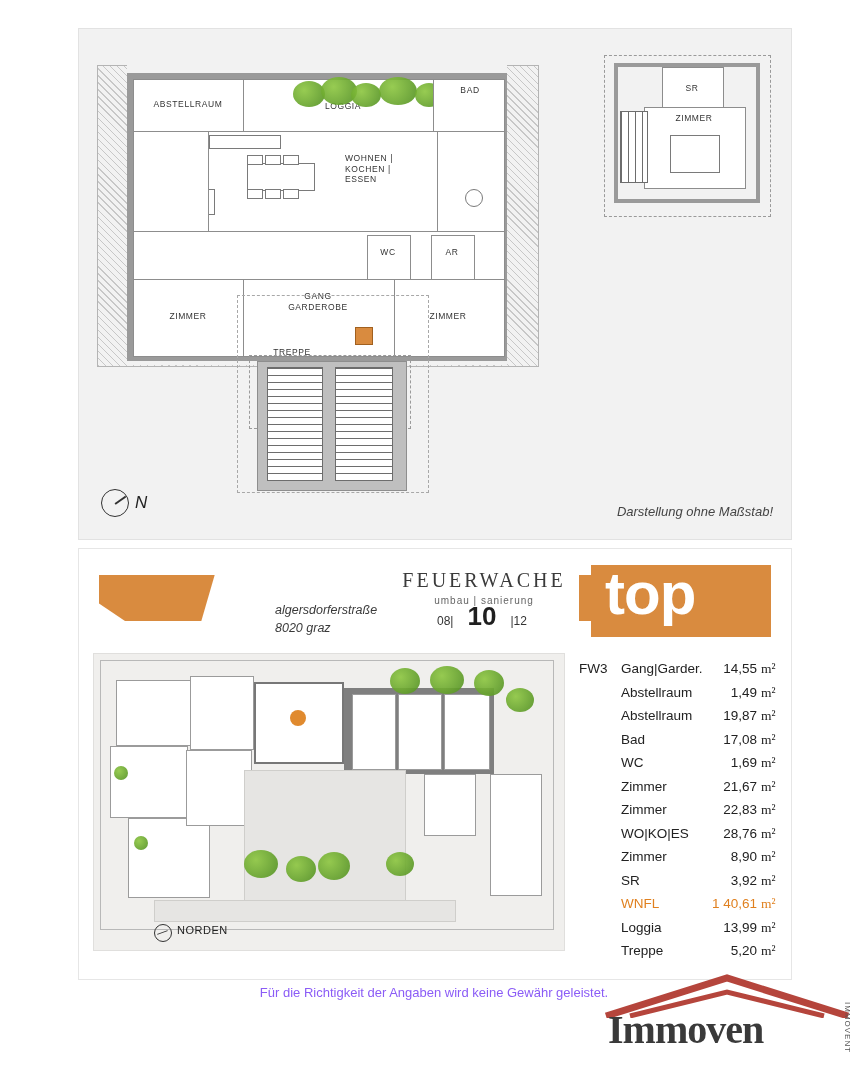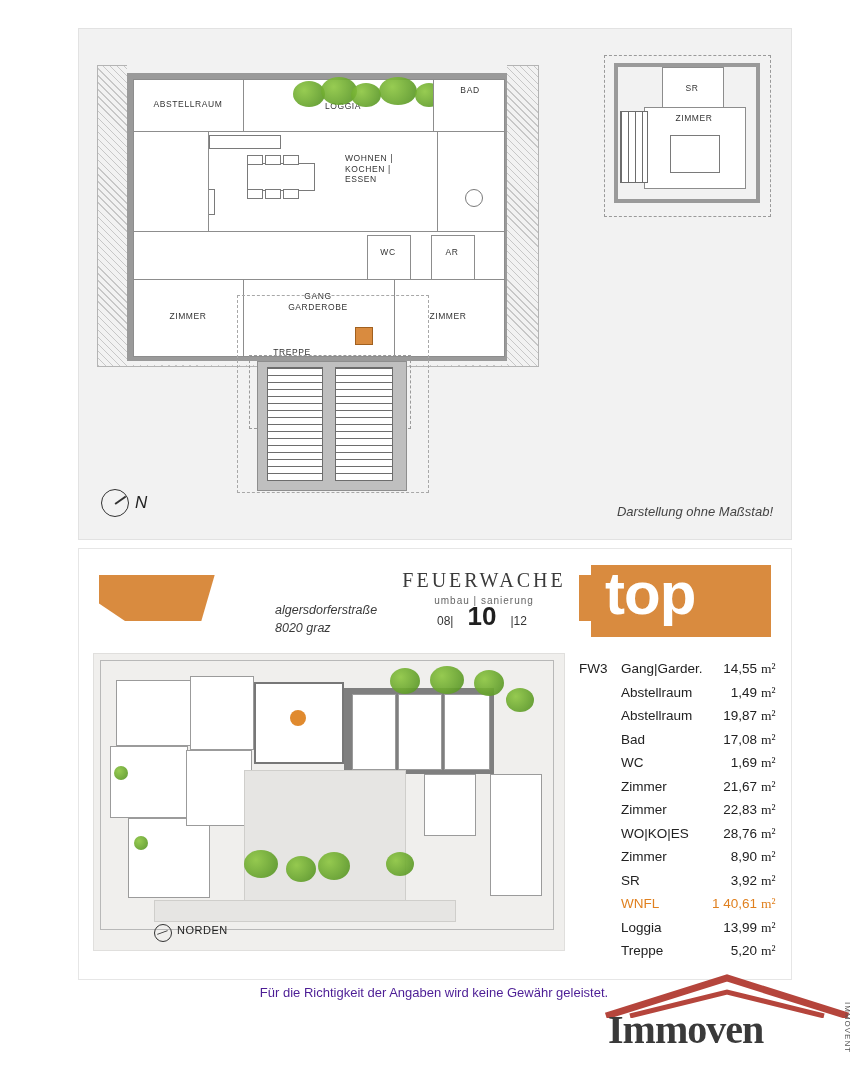--- a/index.html
+++ b/index.html
@@ -149,21 +149,21 @@
   }
   .arow .code{width:42px;flex:0 0 42px;}
   .arow .name{flex:1 1 auto;}
   .arow .val{width:52px;text-align:right;padding-right:4px;}
   .arow .unit{width:24px;text-align:left;font-family:Liberation Serif, serif;}
   .arow.hl{color:#e0801f;}
 
   
   .disclaimer{
     position:absolute;left:0;top:985px;width:868px;text-align:center;
-    font-size:13px;color:#4c1d95;
+    font-size:13px;color:#8b5cf6;
   }
   .logo{
     position:absolute;right:16px;bottom:14px;width:250px;height:92px;
   }
   .logo .roof{
     position:absolute;left:0;top:0;width:250px;height:44px;
   }
   .logo .word{
     position:absolute;left:6px;top:32px;font-size:40px;font-weight:bold;color:#3a3a3a;
     letter-spacing:-1px;font-family:"Liberation Serif", serif;

